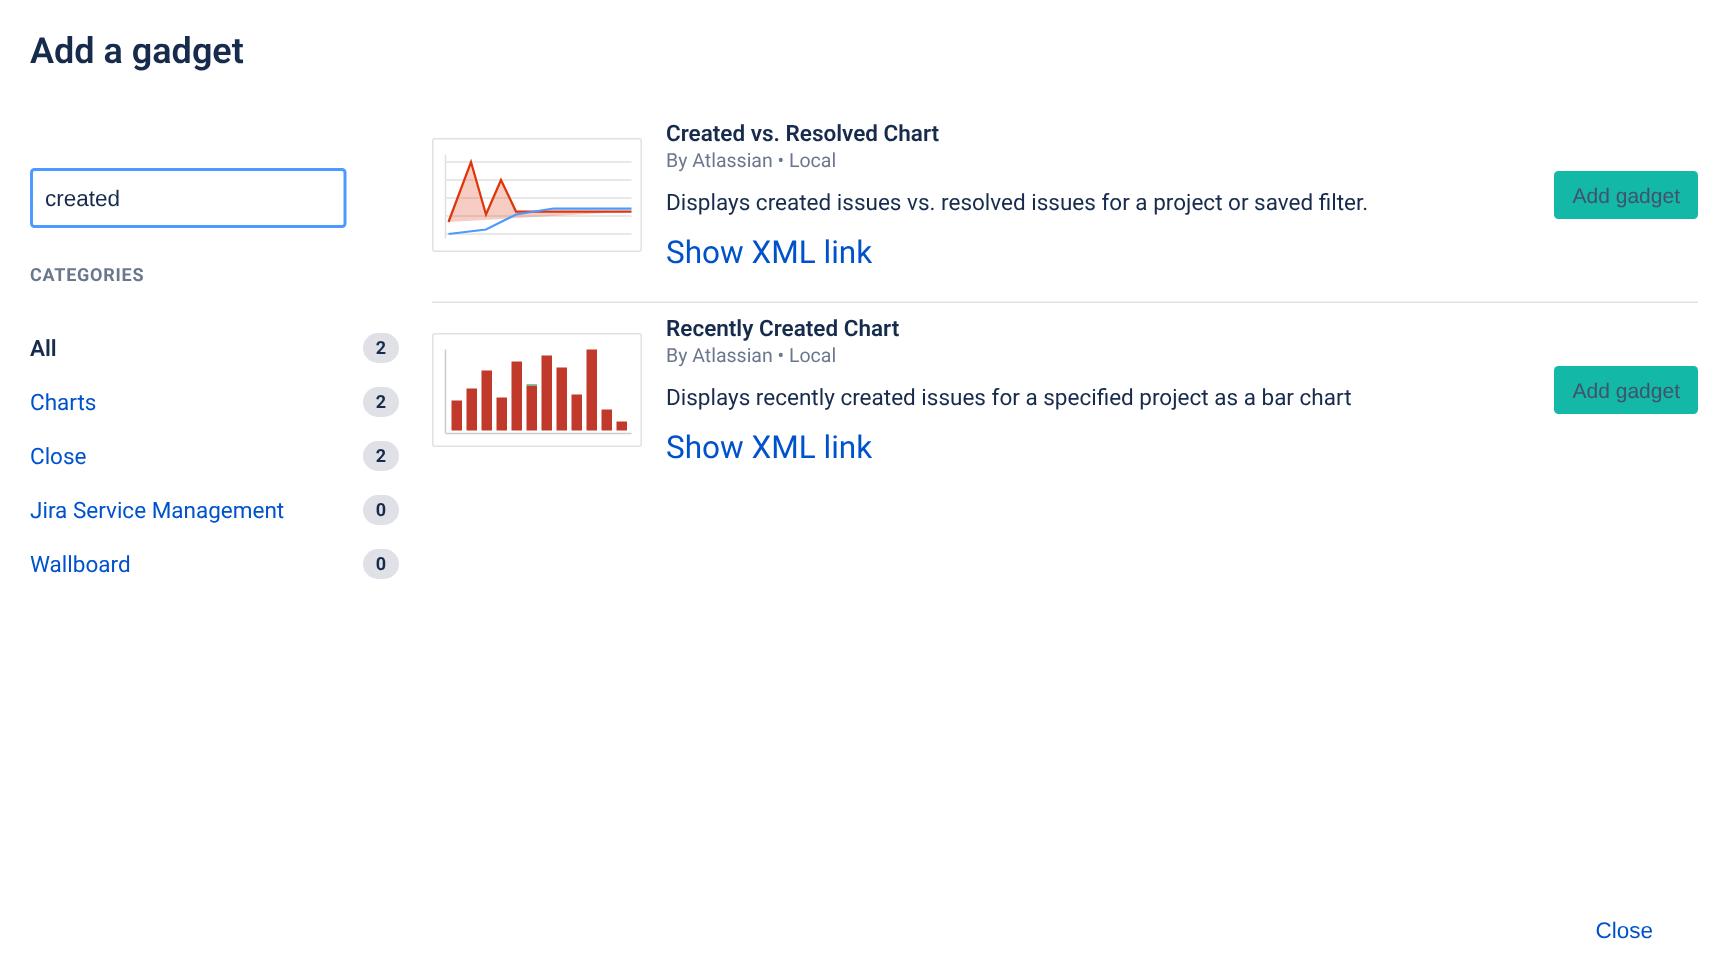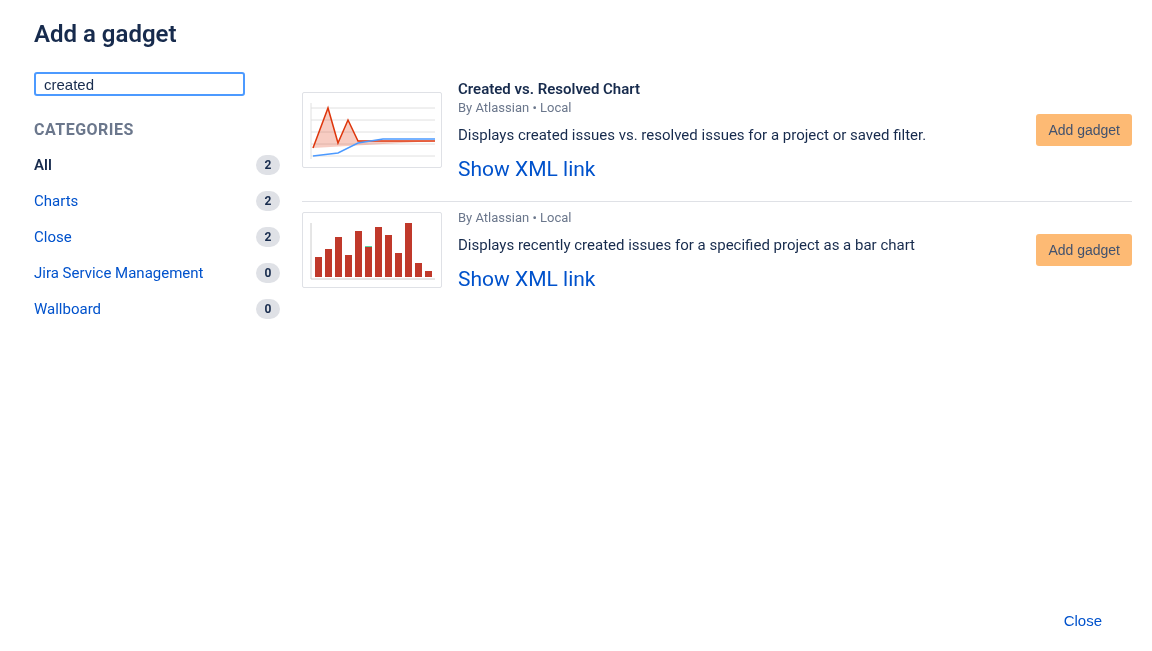--- a/index.html
+++ b/index.html
@@ -6,55 +6,56 @@
   body {
     font-family: -apple-system, BlinkMacSystemFont, "Segoe UI", Roboto, Helvetica, Arial, sans-serif;
     color: #172B4D;
     background: #fff;
     width: 1152px;
     height: 651px;
     position: relative;
     overflow: hidden;
   }
   .dialog {
-    padding: 20px 20px 0 34px;
+    padding: 20px 20px 0 20px;
   }
   .dialog-title {
     font-size: 24px;
     font-weight: 600;
     color: #172B4D;
     margin-bottom: 24px;
   }
   .content {
     display: flex;
     align-items: flex-start;
   }
   .sidebar {
     width: 268px;
     flex-shrink: 0;
     padding-right: 24px;
   }
   .search-input {
     width: 211px;
-    height: 24px;
+    height: 40px;
     border: 2px solid #4C9AFF;
     border-radius: 3px;
     padding: 6px 8px;
     font-size: 15px;
     color: #172B4D;
     outline: none;
     margin-bottom: 24px;
+    margin-top: 40px;
   }
   .categories-heading {
-    font-size: 16px;
+    font-size: 12px;
     font-weight: 700;
     letter-spacing: 0.5px;
     color: #6B778C;
     text-transform: uppercase;
-    margin-bottom: 12px;
+    margin-bottom: 28px;
   }
   .category-list { list-style: none; }
   .category-item {
     display: flex;
     justify-content: space-between;
     align-items: center;
     width: 246px;
     height: 28px;
     margin-bottom: 8px;
     cursor: pointer;
@@ -122,21 +123,21 @@
     line-height: 1.45;
     margin-bottom: 10px;
     max-width: 520px;
   }
   .gadget-link {
     font-size: 21px;
     color: #0052CC;
     cursor: pointer;
   }
   .add-btn {
-    background: #fdba74;
+    background: #14b8a6;
     border: none;
     color: #42526E;
     font-size: 14px;
     font-weight: 500;
     padding: 6px 12px;
     border-radius: 3px;
     cursor: pointer;
     height: 32px;
   }
   .footer {
@@ -230,21 +231,21 @@
               <rect x="82" y="22" width="7" height="42" fill="#C0392B"></rect>
               <rect x="92" y="40" width="7" height="0" fill="#57D9A3"></rect>
               <rect x="92" y="40" width="7" height="24" fill="#C0392B"></rect>
               <rect x="102" y="10" width="7" height="0" fill="#57D9A3"></rect>
               <rect x="102" y="10" width="7" height="54" fill="#C0392B"></rect>
               <rect x="112" y="52" width="7" height="-2" fill="#57D9A3"></rect>
               <rect x="112" y="50" width="7" height="14" fill="#C0392B"></rect>
               <rect x="122" y="60" width="7" height="-2" fill="#57D9A3"></rect>
               <rect x="122" y="58" width="7" height="6" fill="#C0392B"></rect>
   </svg></div>
-          <div class="gadget-main"><div class="gadget-by">By Atlassian • Local</div><div class="gadget-desc">Displays recently created issues for a specified project as a bar chart</div><a class="gadget-link">Show XML link</a></div>
+          <div class="gadget-main"><div class="gadget-title">Recently Created Chart</div><div class="gadget-by">By Atlassian • Local</div><div class="gadget-desc">Displays recently created issues for a specified project as a bar chart</div><a class="gadget-link">Show XML link</a></div>
           <button class="add-btn">Add gadget</button>
         </div>
       </div>
 
   </div>
 </div>
 
 <div class="footer">
   <button class="close-btn">Close</button>
 </div>

